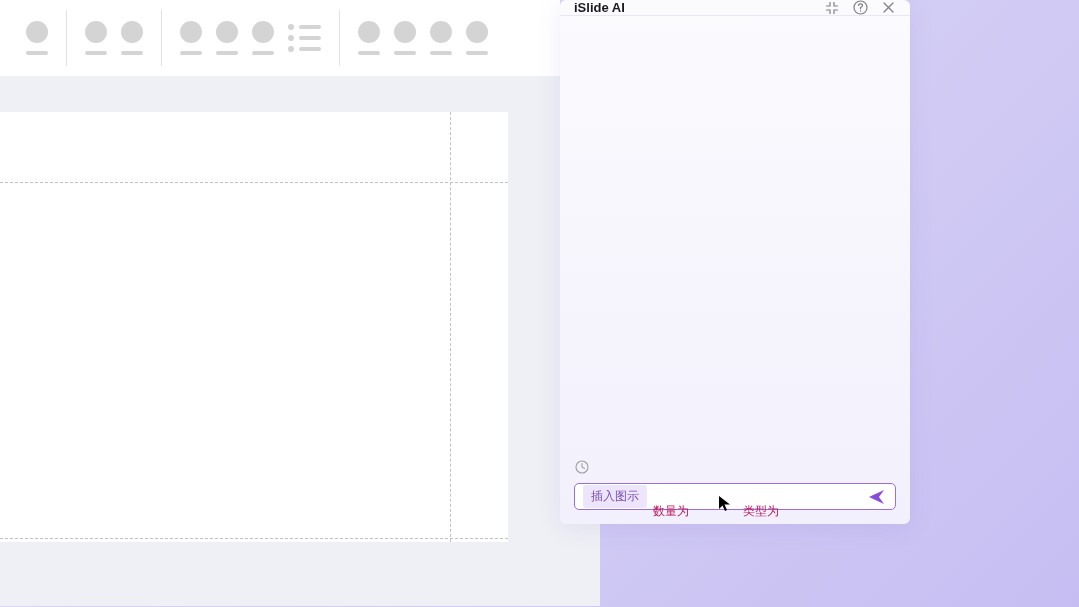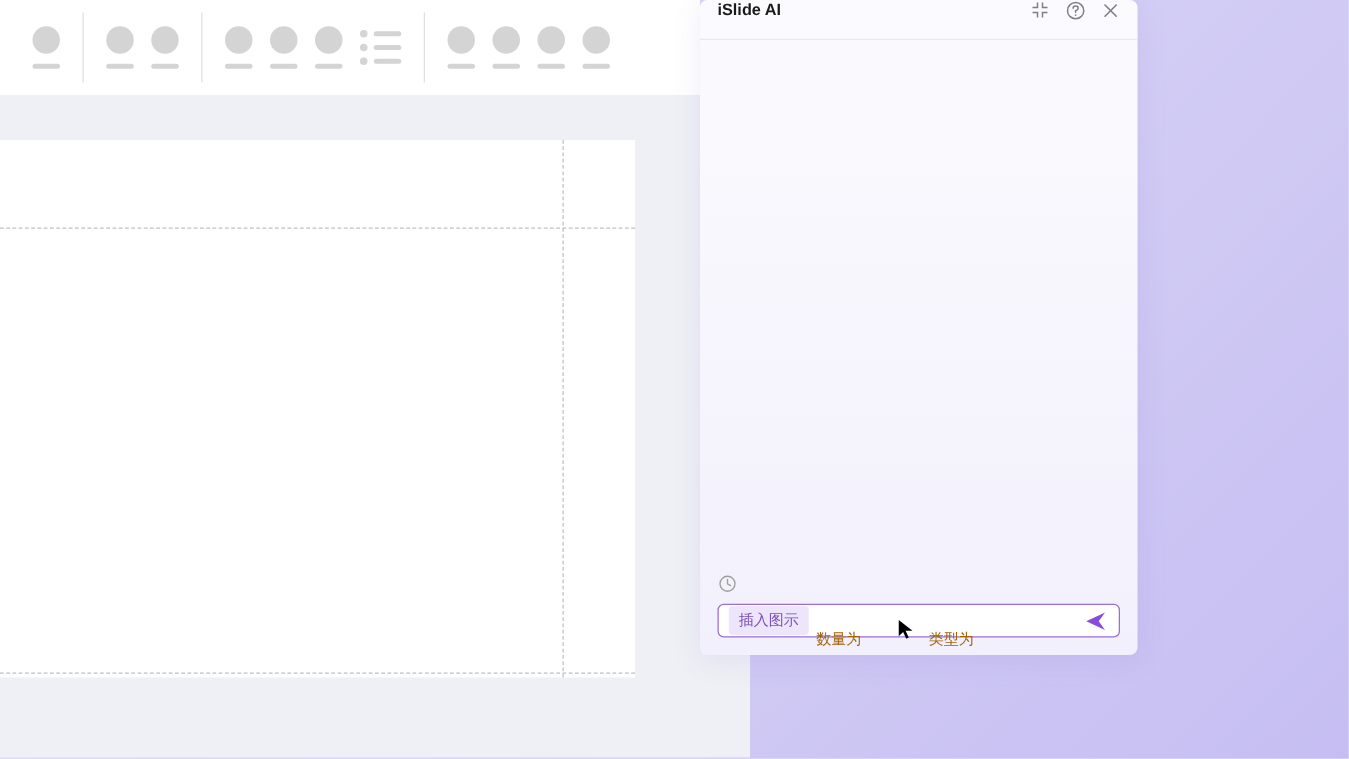--- a/index.html
+++ b/index.html
@@ -146,23 +146,23 @@
       width: 350px;
       height: 524px;
       background: linear-gradient(180deg, #fbfbfe 0%, #f2f0fc 100%);
       border-radius: 6px;
       box-shadow: 0 4px 24px rgba(120, 100, 200, 0.12);
       display: flex;
       flex-direction: column;
     }
     
     .panel-header {
-      height: 32px;
-      display: flex;
-      align-items: flex-start;
+      height: 16px;
+      display: flex;
+      align-items: center;
       justify-content: space-between;
       padding: 0 14px;
       border-bottom: 1px solid #e8e8f0;
     }
     
     .panel-title {
       font-size: 13px;
       font-weight: 600;
       color: #1a1a1a;
     }
@@ -221,21 +221,21 @@
       background: #ede5fb;
       color: #7b4db8;
       font-size: 12px;
       padding: 3px 8px;
       border-radius: 3px;
       white-space: nowrap;
     }
     
     .input-label {
       font-size: 12px;
-      color: #a16207;
+      color: #be185d;
       white-space: nowrap;
       margin-top: 29px;
     }
     
     .input-field {
       background: #fff;
       border: none;
       font-size: 12px;
       padding: 3px 4px;
       border-radius: 3px;

